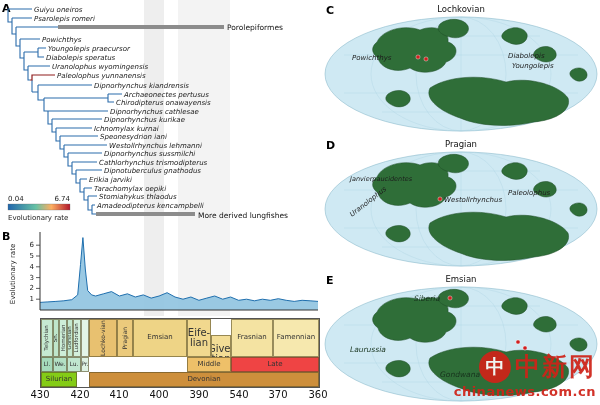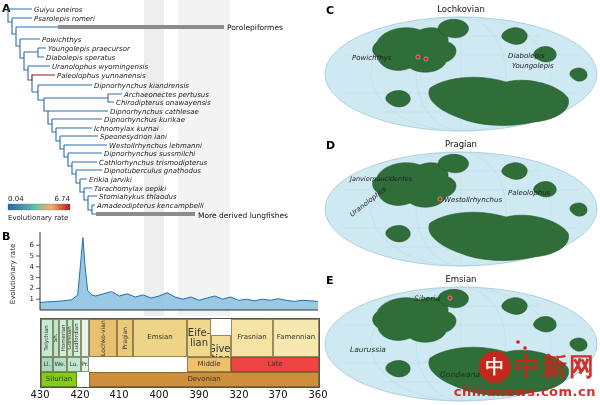--- a/index.html
+++ b/index.html
@@ -192,21 +192,21 @@
     <div class="cell" style="left:48px;top:53px;width:230px;height:15px;background:#cd8f3c">
         <span class="t">Devonian</span>
       </div>
   </div>
 
   <span class="xtick" style="left:28px">430</span>
   <span class="xtick" style="left:68px">420</span>
   <span class="xtick" style="left:107px">410</span>
   <span class="xtick" style="left:147px">400</span>
   <span class="xtick" style="left:187px">390</span>
-  <span class="xtick" style="left:227px">320</span>
+  <span class="xtick" style="left:227px">540</span>
   <span class="xtick" style="left:266px">370</span>
   <span class="xtick" style="left:306px">360</span>
 
   <svg style="left:322px;top:0;" width="278" height="135" viewBox="0 0 278 135">
     <text class="pletter" x="4" y="14">C</text>
     <text class="maptitle" x="139" y="12" text-anchor="middle">Lochkovian</text>
     <ellipse cx="139" cy="74" rx="136" ry="57" fill="#cfe9f3" stroke="#8fbccd" stroke-width="0.6"></ellipse>
     <g stroke="#aed3e2" stroke-width="0.4" fill="none">
       <ellipse cx="139" cy="74" rx="90" ry="57"></ellipse>
         <ellipse cx="139" cy="74" rx="45" ry="57"></ellipse>

